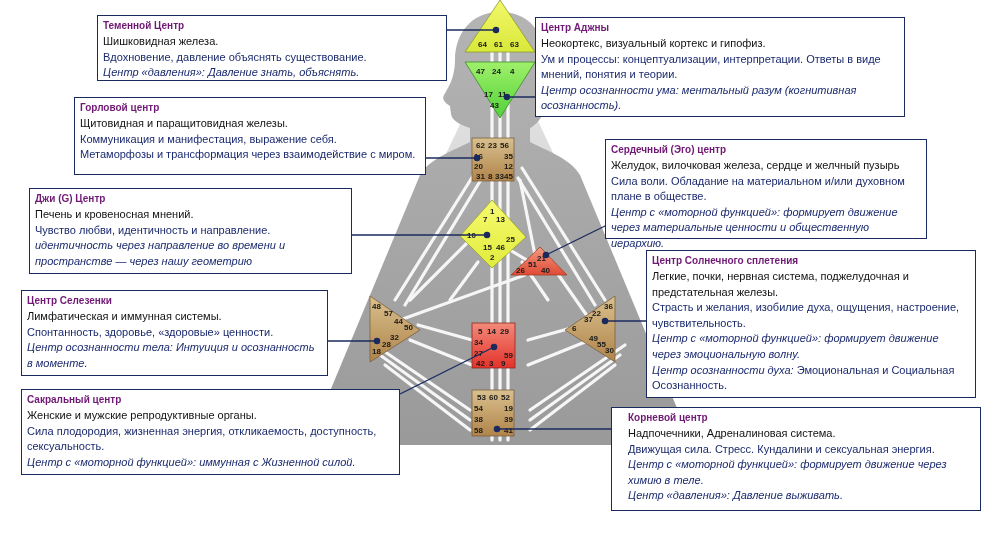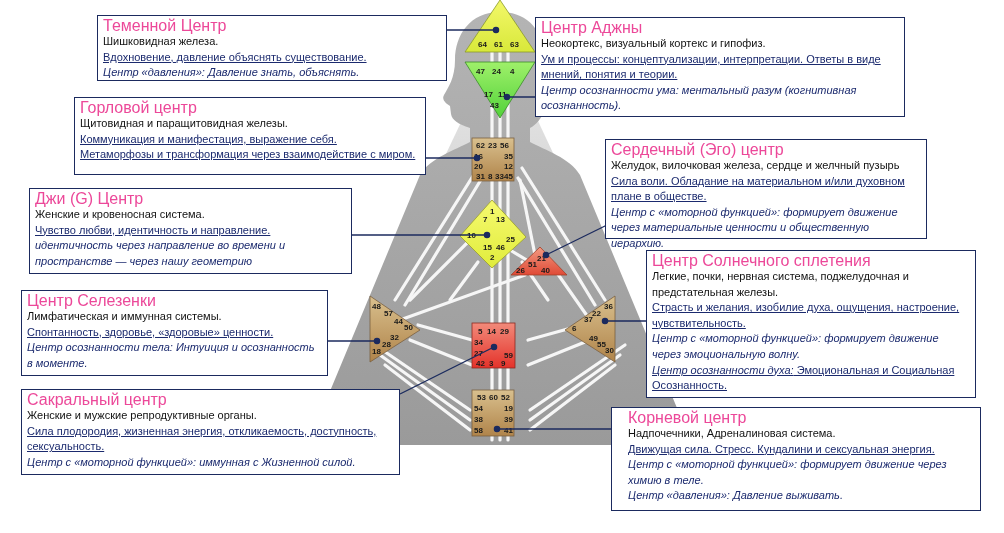--- a/index.html
+++ b/index.html
@@ -2,23 +2,23 @@
 <html><head>
 <meta charset="utf-8">
 <style>
   html, body { margin:0; padding:0; background:#ffffff; }
   body { width:1004px; height:533px; position:relative; overflow:hidden;
          font-family:"Liberation Sans", "DejaVu Sans", sans-serif; }
   #graph { position:absolute; left:0; top:0; width:1004px; height:533px; }
   .box { position:absolute; background:#ffffff; border:1.3px solid #1b2a5e;
          box-sizing:border-box; padding:2px 5px 2px 5px; font-size:11px; line-height:15.6px;
          color:#1b2a5e; }
-  .box .title { font-weight:normal; font-size:16px; color:#ec4899; line-height:16px; }
+  .box .title { font-weight:bold; font-size:10px; color:#701a75; line-height:16px; }
   .box .l-black { color:#111111; }
-  .box .l-blue { color:#1b2a6e;text-decoration:underline; }
+  .box .l-blue { color:#1b2a6e; }
   .box .l-ital { color:#1b2a6e; font-style:italic; }
   .gate { font-family:"Liberation Sans", sans-serif; font-size:8px; font-weight:bold; fill:#1a1a1a; }
 </style>
 </head>
 <body>
 
 <svg id="graph" viewBox="0 0 1004 533" xmlns="http://www.w3.org/2000/svg">
   <defs>
     <linearGradient id="bgTri" x1="0" y1="0" x2="0" y2="1">
       <stop offset="0" stop-color="#e9e9e9"></stop>
@@ -220,21 +220,21 @@
 
 <div class="box" style="left:74px;top:97px;width:352px;height:78px;">
   <div class="title">Горловой центр</div>
   <div class="l-black">Щитовидная и паращитовидная железы.</div>
   <div class="l-blue">Коммуникация и манифестация, выражение себя.</div>
   <div class="l-blue">Метаморфозы и трансформация через взаимодействие с миром.</div>
 </div>
 
 <div class="box" style="left:29px;top:188px;width:323px;height:86px;">
   <div class="title">Джи (G) Центр</div>
-  <div class="l-black">Женские и кровеносная система.</div>
+  <div class="l-black">Печень и кровеносная мнений.</div>
   <div class="l-blue">Чувство любви, идентичность и направление.</div>
   <div class="l-ital">идентичность через направление во времени и пространстве — через нашу геометрию</div>
 </div>
 
 <div class="box" style="left:605px;top:139px;width:322px;height:100px;">
   <div class="title">Сердечный (Эго) центр</div>
   <div class="l-black">Желудок, вилочковая железа, сердце и желчный пузырь</div>
   <div class="l-blue">Сила воли. Обладание на материальном и/или духовном плане в обществе.</div>
   <div class="l-ital">Центр с «моторной функцией»: формирует движение через материальные ценности и общественную иерархию.</div>
 </div>

